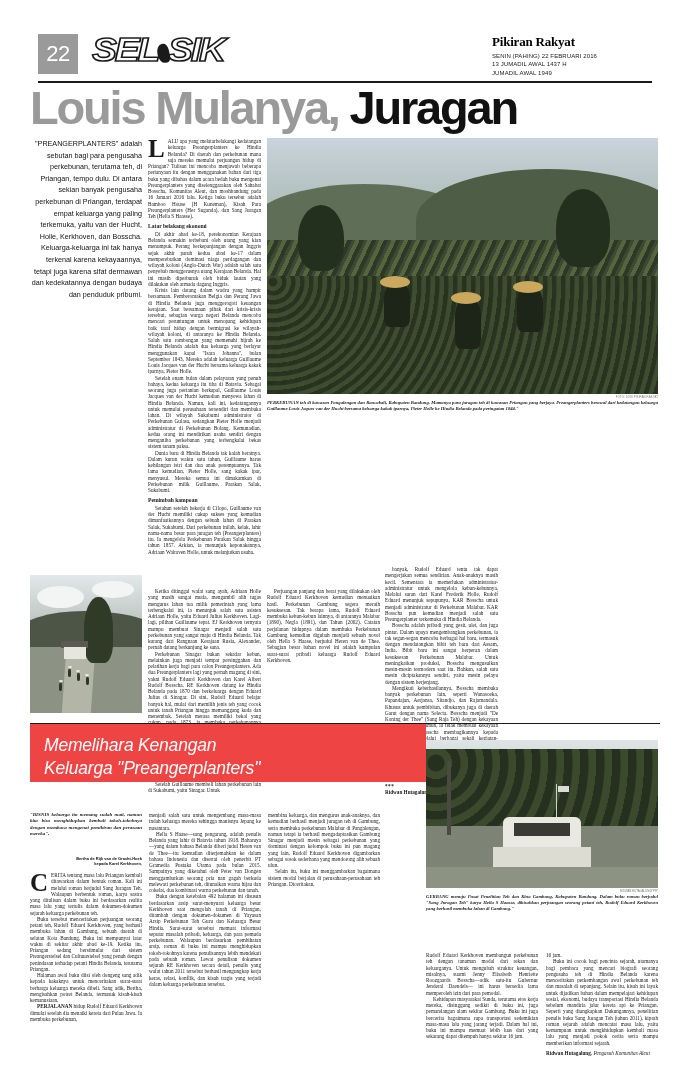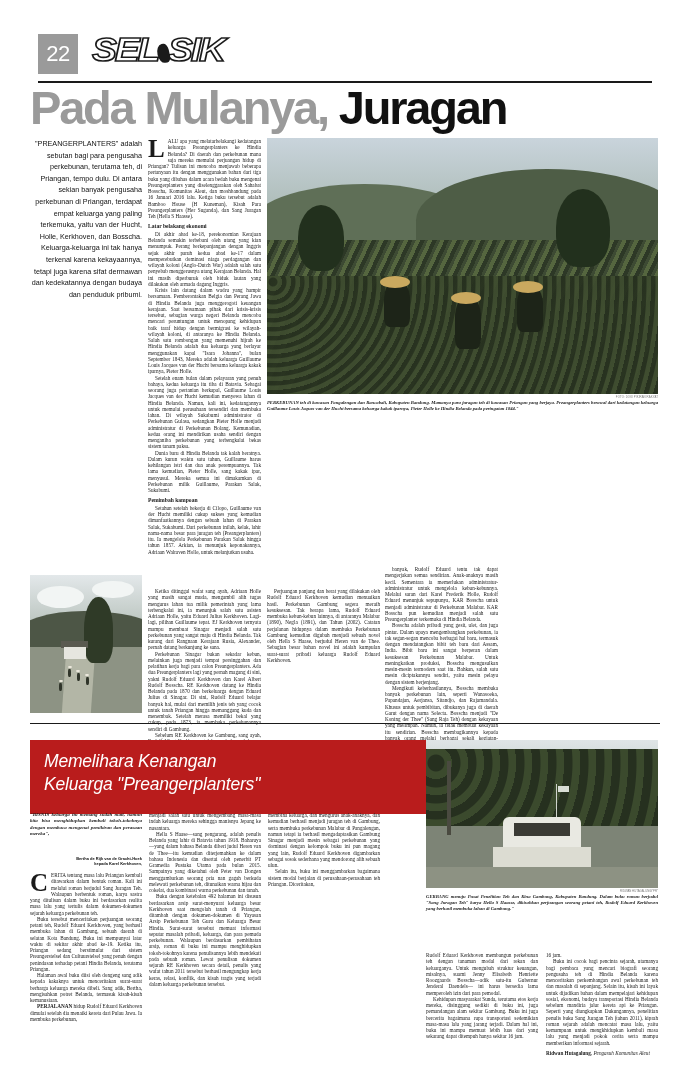--- a/index.html
+++ b/index.html
@@ -124,22 +124,22 @@
   .photoB .bigtree { position:absolute; left:48%; top:16%; width:26%; height:48%; background:#2f3a27; border-radius:48% 48% 30% 30%; }
   .photoB .hut { position:absolute; left:30%; top:52%; width:20%; height:9%; background:#e6e6df; }
   .photoB .hutroof { position:absolute; left:28%; top:48%; width:24%; height:5%; background:#5a5a50; }
   .photoB .pers { position:absolute; width:3px; height:8px; background:#30352a; border-radius:30%; }
   .photoB .pershat { position:absolute; width:4px; height:2px; background:#f0ece0; border-radius:50%; }
 
   
   .divider2 { position:absolute; left:24px; right:22px; top:723px; height:1px; background:#1a1a1a; }
 
   .banner {
-    position:absolute; left:24px; top:740px; width:396px; height:74px;
-    background:#b91c1c;
+    position:absolute; left:24px; top:724px; width:396px; height:58px;
+    background:#ef4444;
   }
   .banner .bt {
     position:absolute; left:14px; color:#ffffff;
     font-family:"Liberation Sans", sans-serif;
     font-style:italic; font-size:17.5px; letter-spacing:-0.2px;
   }
   .banner .l1 { top:11px; }
   .banner .l2 { top:34px; }
 
   
@@ -195,26 +195,34 @@
 
 <div class="page">
 
   <div class="masthead">
     <div class="pagenum-box">22</div>
 
     <div class="selisik">
       <span class="hollow">SEL</span><span class="blob"></span><span class="hollow">SIK</span>
     </div>
 
+    <div class="brandbox">
+      <div class="brandname">Pikiran Rakyat</div>
+      <div class="branddate">
+        <div>SENIN (PAHING) 22 FEBRUARI 2016</div>
+        <div>13 JUMADIL AWAL 1437 H</div>
+        <div>JUMADIL AWAL 1949</div>
+      </div>
+    </div>
 
     <div class="rule-top"></div>
   </div>
 
   <div class="headline">
-    <span class="grey">Pada Mulanya, </span><span class="blk">Juragan</span>
+    <span class="grey">Louis Mulanya, </span><span class="blk">Juragan</span>
   </div>
 
   <div class="art1">
 
     <div class="standfirst">"PREANGERPLANTERS" adalah sebutan bagi para pengusaha perkebunan, terutama teh, di Priangan, tempo dulu. Di antara sekian banyak pengusaha perkebunan di Priangan, terdapat empat keluarga yang paling terkemuka, yaitu van der Hucht, Holle, Kerkhoven, dan Bosscha. Keluarga-keluarga ini tak hanya terkenal karena kekayaannya, tetapi juga karena sifat dermawan dan kedekatannya dengan budaya dan penduduk pribumi.</div>
 
     <div class="photoA">
       <div class="sky"></div>
       <div class="hill1"></div>
       <div class="hill2"></div>

